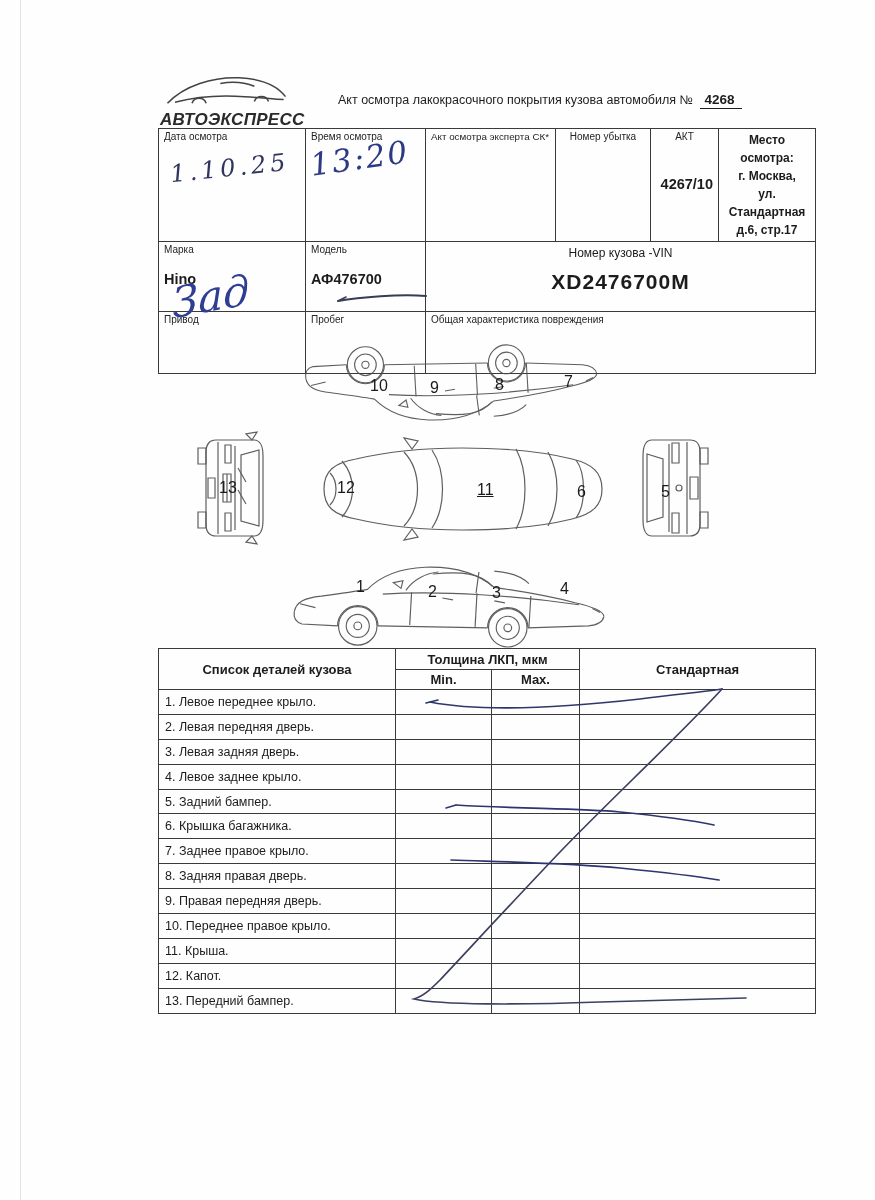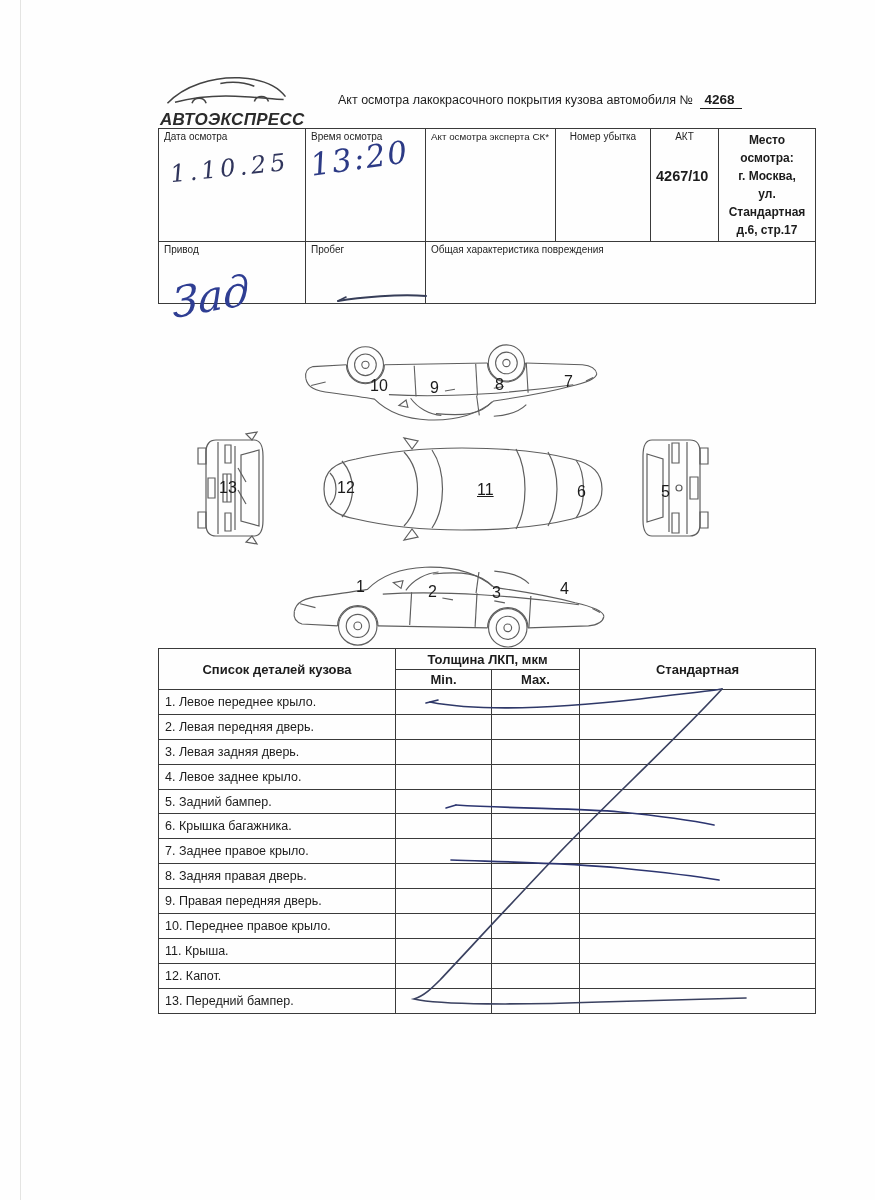--- a/index.html
+++ b/index.html
@@ -12,21 +12,21 @@
   .logo-text{font-size:17px;font-weight:bold;font-style:italic;letter-spacing:.3px;color:#2b2b2b;margin-top:-2px;}
   .doc-title{position:absolute;left:338px;top:92px;width:430px;font-size:12.5px;color:#1d1d1d;}
   .doc-number{font-weight:bold;font-size:13.5px;border-bottom:1.6px solid #1d1d1d;padding:0 8px 1px 4px;margin-left:4px;}
 
   
   table.info{position:absolute;left:158px;top:128px;width:657px;border-collapse:collapse;table-layout:fixed;}
   table.info td{border:1.4px solid #3a3a3a;vertical-align:top;padding:2px 5px;overflow:visible;}
   .lbl{font-size:10px;color:#242424;}
   .lbl-sm{font-size:9.8px;color:#242424;}
   .v-bold{font-weight:bold;font-size:14.5px;margin-top:16px;}
-  .act-val{font-weight:bold;font-size:14.5px;text-align:left;margin-top:26px;}
+  .act-val{font-weight:bold;font-size:14.5px;text-align:right;margin-top:34px;}
   .place-cell{text-align:center;font-weight:bold;font-size:12px;line-height:1.5;padding-top:3px;}
   .vin-lbl{text-align:center;font-size:12px;margin-top:2px;}
   .vin-val{text-align:center;font-weight:bold;font-size:21px;letter-spacing:1px;margin-top:10px;}
 
   
   .ink{position:absolute;color:#2c3570;font-family:"DejaVu Serif",serif;font-style:italic;white-space:nowrap;z-index:6;}
   .ink-date{left:170px;top:154px;font-size:24px;letter-spacing:4px;transform:rotate(-6deg);color:#30355c;}
   .ink-time{left:310px;top:140px;font-size:31px;letter-spacing:2px;transform:rotate(-8deg);color:#2c3a85;}
   .ink-drive{left:172px;top:272px;font-size:42px;transform:rotate(-10deg) skewX(-8deg);color:#2f3e93;}
 
@@ -99,20 +99,34 @@
           </td>
       <td>
         <div class="lbl" style="text-align:center">АКТ</div>
         <div class="act-val">4267/10</div>
       </td>
       <td class="place-cell">
         <div>Место осмотра:</div>
         <div>г. Москва,</div>
         <div>ул. Стандартная</div>
         <div>д.6, стр.17</div>
+      </td>
+    </tr>
+    <tr style="height:70px">
+      <td>
+        <div class="lbl">Марка</div>
+        <div class="v-bold">Hino</div>
+      </td>
+      <td>
+        <div class="lbl">Модель</div>
+        <div class="v-bold">АФ476700</div>
+      </td>
+      <td colspan="4">
+        <div class="vin-lbl">Номер кузова -VIN</div>
+        <div class="vin-val">XD2476700M</div>
       </td>
     </tr>
     <tr style="height:62px">
       <td>
             <div class="lbl">Привод</div>
           </td>
       <td>
             <div class="lbl">Пробег</div>
           </td>
       <td colspan="4">

